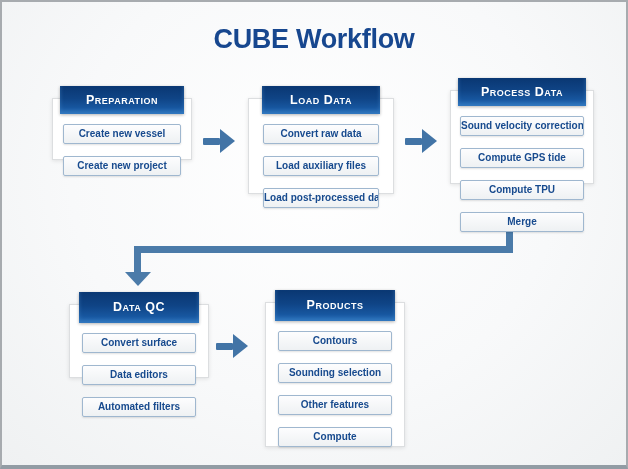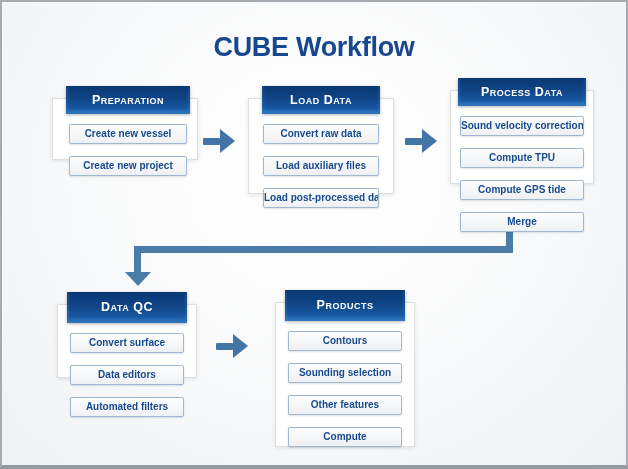--- a/index.html
+++ b/index.html
@@ -4,21 +4,21 @@
 <style>
   html,body { margin:0; padding:0; background:#ffffff; font-family:"Liberation Sans", sans-serif; }
   #stage {
     position:relative; width:628px; height:469px; box-sizing:border-box;
     border:2px solid #a7abaf; border-bottom:4px solid #929ca4;
     background:radial-gradient(ellipse at 50% 38%, #ffffff 0%, #f8f9fa 55%, #eff1f2 100%);
     overflow:hidden;
   }
   .title {
     position:absolute; top:22px; left:0; right:0; text-align:center;
-    font-size:27px; font-weight:bold; color:#17478f; letter-spacing:-0.3px;margin-top:8px;
+    font-size:27px; font-weight:bold; color:#17478f; letter-spacing:-0.3px;
   }
   .node { position:absolute; }
   .panel {
     position:absolute; top:12px; left:0; right:0; bottom:0;
     background:#ffffff; border:1px solid #dcdee0;
     box-shadow:0 1px 4px rgba(0,0,0,0.10);
   }
   .header {
     position:relative; height:28px; line-height:28px; z-index:2;
     background:linear-gradient(180deg,#0a3772 0%, #0f4486 45%, #1d63b0 100%);
@@ -30,25 +30,25 @@
   .items { position:relative; z-index:1; display:flex; flex-direction:column; gap:12px; margin-top:10px; }
   .item {
     height:18px; line-height:18px; text-align:center;
     font-size:10px; font-weight:bold; color:#174a8e;
     background:linear-gradient(180deg,#fdfdfe 0%, #eef1f3 100%);
     border:1px solid #9fb7cf; border-radius:2px;
     box-shadow:0 1px 2px rgba(0,0,0,0.12);
     white-space:nowrap; overflow:hidden;
   }
   
-  .node-preparation { left:50px;  top:84px;  width:140px; height:74px;padding-left:6px;  }
+  .node-preparation { left:50px;  top:84px;  width:140px; height:74px;  }
   .node-loaddata    { left:246px; top:84px;  width:146px; height:108px;border-radius:7px; }
   .node-processdata { left:448px; top:76px;  width:144px; height:106px; }
-  .node-dataqc      { left:55px;  top:290px; width:140px; height:86px; }
-  .node-products    { left:273px; top:288px; width:140px; height:157px; }
+  .node-dataqc      { left:67px;  top:290px; width:140px; height:86px; }
+  .node-products    { left:263px; top:288px; width:140px; height:157px; }
   .node-preparation .header { margin:0 8px; }
   .node-loaddata    .header { margin:0 14px; }
   .node-processdata .header { margin:0 8px; }
   .node-dataqc      .header { margin:0 10px; }
   .node-products    .header { margin:0 10px; }
   .node-preparation .items { margin-left:11px; margin-right:11px; }
   .node-loaddata    .items { margin-left:15px; margin-right:15px; }
   .node-processdata .items { margin-left:10px; margin-right:10px; }
   .node-dataqc      .items { margin-left:13px; margin-right:13px; }
   .node-products    .items { margin-left:13px; margin-right:13px; }
@@ -103,22 +103,22 @@
   <div class="arrow-right arrow-2">
     <div class="shaft"></div>
     <div class="head"></div>
   </div>
 
   <div class="node node-processdata">
     <div class="panel"></div>
     <div class="header">Process Data</div>
     <div class="items">
       <div class="item">Sound velocity correction</div>
+      <div class="item">Compute GPS tide</div>
       <div class="item">Compute TPU</div>
-      <div class="item">Compute GPS tide</div>
       <div class="item">Merge</div>
     </div>
   </div>
 
   <div class="seg seg-v1"></div>
   <div class="seg seg-h"></div>
   <div class="seg seg-v2"></div>
   <div class="seg-head"></div>
 
   <div class="node node-dataqc">

